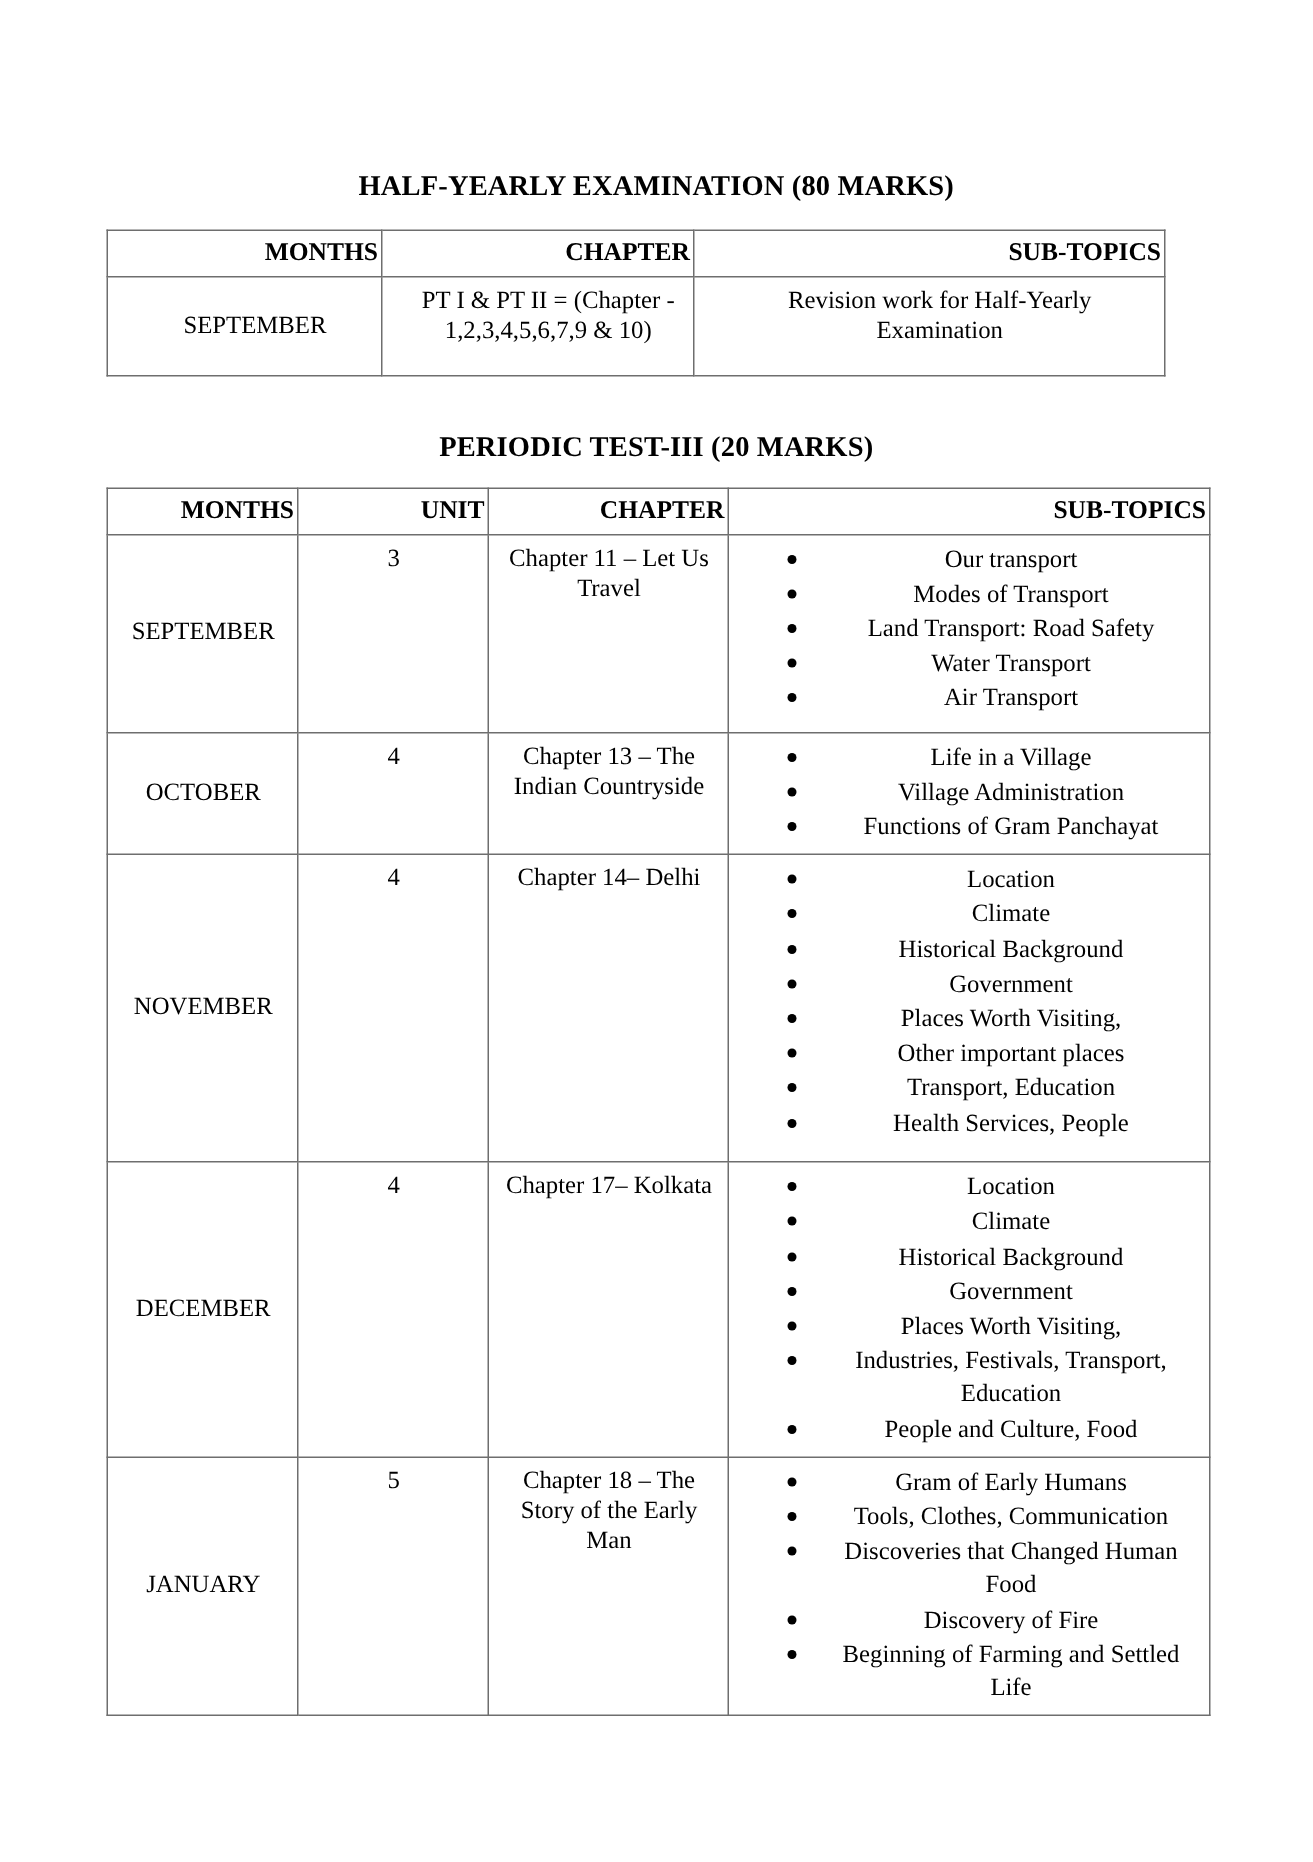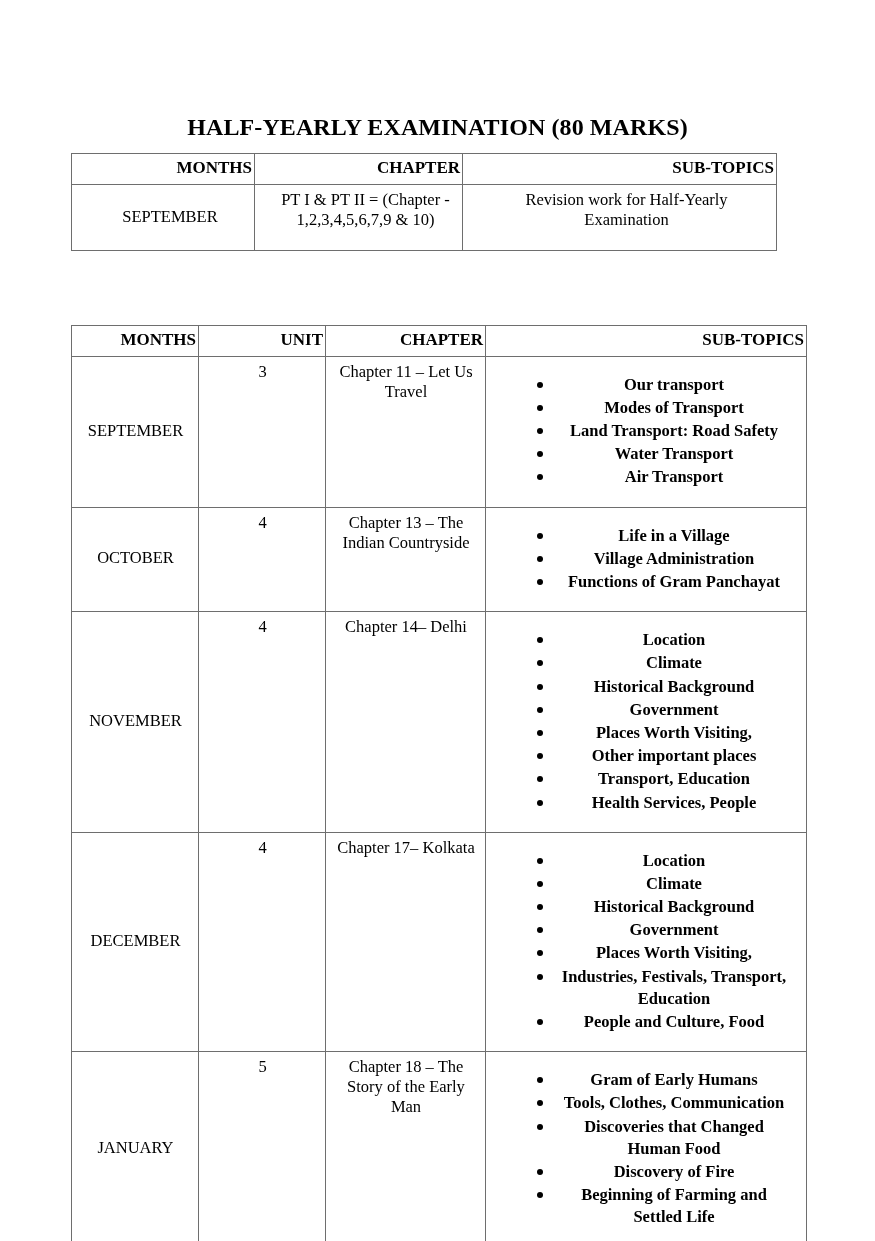--- a/index.html
+++ b/index.html
@@ -23,21 +23,21 @@
     box-sizing: border-box;
   }
 
   
   .section-title {
     position: absolute;
     left: 0;
     width: 875px;
     text-align: center;
     font-weight: bold;
-    font-size: 24px;
+    font-size: 19px;
     letter-spacing: 0.1px;
   }
   #title-half-yearly { top: 114px; }
   #title-periodic    { top: 288px; }
 
   
   table.doc-table {
     position: absolute;
     border-collapse: collapse;
     table-layout: fixed;
@@ -100,24 +100,23 @@
     padding-top: 5px;
   }
   #table-periodic td.subtopics-cell {
     vertical-align: top;
     padding-top: 5px;
     padding-left: 0;
   }
 
   
   ul.bullets {
-    margin: 12px;
+    margin: 0;
     padding: 0 0 0 62px;
     list-style: none;
-    font-weight: bold;
   }
   ul.bullets > li {
     position: relative;
     margin: 0 0 1px 0;
     padding: 0;
     line-height: 1.345;
   }
   ul.bullets > li::before {
     content: "";
     position: absolute;
@@ -151,20 +150,21 @@
     </thead>
     <tbody>
       <tr style="height:66px">
         <td class="month-cell">SEPTEMBER</td>
         <td class="center-cell">PT I &amp; PT II = (Chapter - 1,2,3,4,5,6,7,9 &amp; 10)</td>
         <td class="center-cell">Revision work for Half-Yearly Examination</td>
       </tr>
     </tbody>
   </table>
 
+  <div class="section-title" id="title-periodic">PERIODIC TEST-III (20 MARKS)</div>
 
   <table class="doc-table" id="table-periodic">
     <colgroup>
       <col style="width:127px">
       <col style="width:127px">
       <col style="width:160px">
       <col style="width:321px">
     </colgroup>
     <thead>
       <tr>

